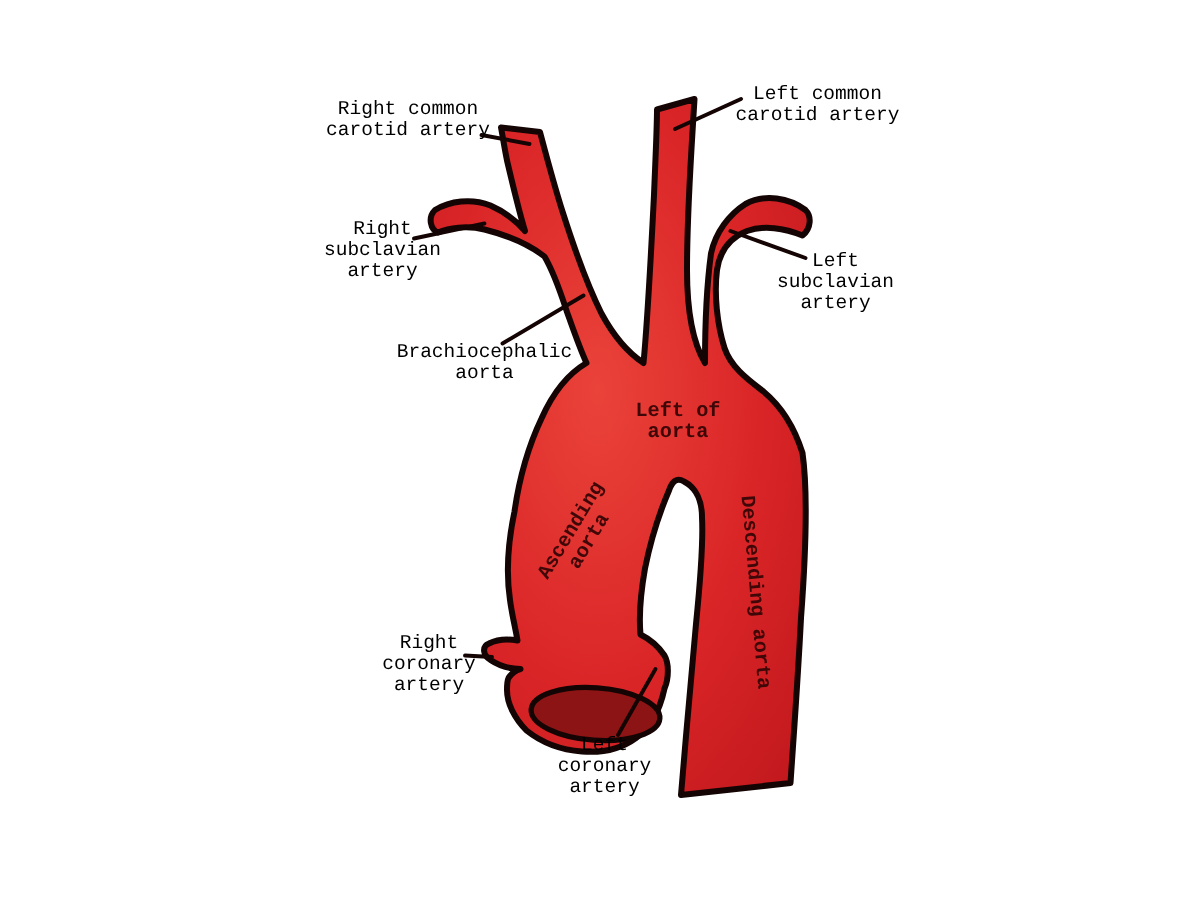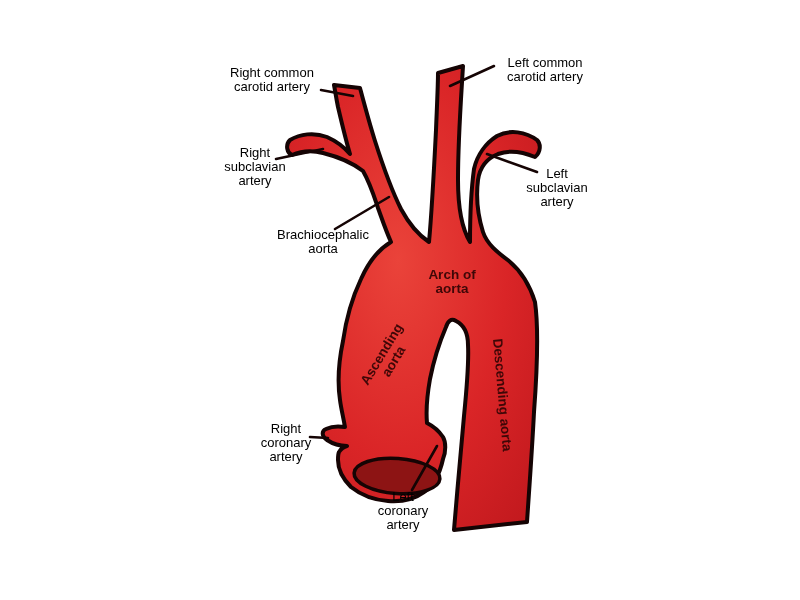--- a/index.html
+++ b/index.html
@@ -10,21 +10,21 @@
     --lumen-fill:#8d1414;
     --label-color:#000000;
     --inner-label-color:#3f0707;
     --background:#ffffff;
   }
   html,body{margin:0;padding:0;}
   #stage{
     position:relative;
     width:800px;height:600px;
     background:var(--background);
-    font-family:Liberation Sans, sans-serif;
+    font-family:Liberation Mono, monospace;
     overflow:hidden;
   }
   #artSvg{position:absolute;left:0;top:0;}
   .vessel{
     stroke:var(--outline);
     stroke-width:4;
     stroke-linejoin:round;
   }
   .lumen{
     fill:var(--lumen-fill);
@@ -156,21 +156,21 @@
 aorta</div>
 
   <div class="label" style="left:286px;top:422px">Right
 coronary
 artery</div>
 
   <div class="label" style="left:403px;top:490px">Left
 coronary
 artery</div>
 
-  <div class="label inner" style="left:452px;top:268px">Arch of
+  <div class="label inner" style="left:452px;top:268px">Left of
 aorta</div>
 
   <div class="label inner rot" style="left:388px;top:358px;--rot:-59deg">Ascending
 aorta</div>
 
   <div class="label inner rot" style="left:502px;top:395px;--rot:85deg">Descending aorta</div>
 
 </div>
 
 </body></html>

